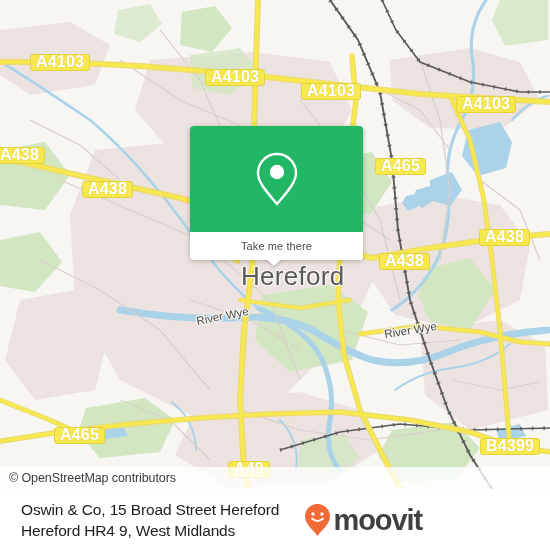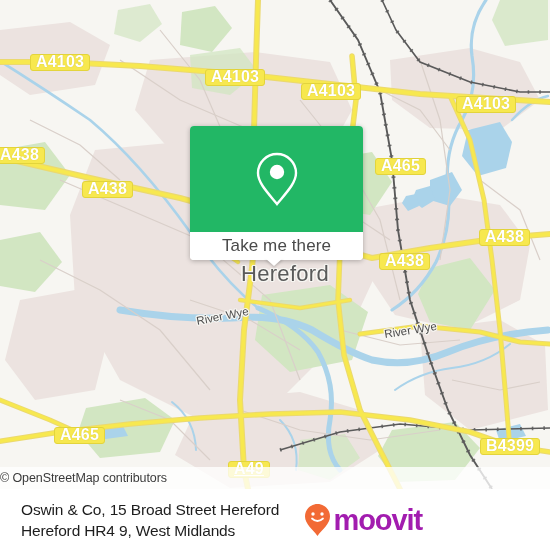--- a/index.html
+++ b/index.html
@@ -39,20 +39,21 @@
   .attribution {
     position: absolute;
     left: 0;
     bottom: 0;
     width: 550px;
     height: 22px;
     background: rgba(255,255,255,0.78);
     display: flex;
     align-items: center;
     box-sizing: border-box;
+    padding-left: 9px;
   }
   .attribution-text {
     font-size: 12.5px;
     color: #3b3b3b;
     letter-spacing: -0.1px;
     white-space: nowrap;
   }
 
   
   .popup {
@@ -80,21 +81,21 @@
     position: relative;
     width: 100%;
     height: 28px;
     background: #ffffff;
     display: flex;
     align-items: center;
     justify-content: center;
     cursor: pointer;
   }
   .popup-button-label {
-    font-size: 17px;
+    font-size: 11px;
     color: #4a4a4a;
     letter-spacing: 0.1px;
   }
   .popup-tail {
     position: absolute;
     left: 265px;
     top: 258px;
     width: 0;
     height: 0;
     border-left: 9px solid transparent;
@@ -115,21 +116,21 @@
     letter-spacing: 0.2px;
     padding: 1px 5px 2px 5px;
     line-height: 12px;
     white-space: nowrap;
     text-shadow: 0 0 1px rgba(160,150,30,0.55);
     box-sizing: border-box;
   }
   .place-label {
     position: absolute;
     color: #5a5a5a;
-    font-size: 22px;
+    font-size: 26px;
     letter-spacing: 0.3px;
     white-space: nowrap;
     text-shadow:
       -1.4px 0 #f7f6f2, 1.4px 0 #f7f6f2, 0 -1.4px #f7f6f2, 0 1.4px #f7f6f2,
       -1px -1px #f7f6f2, 1px -1px #f7f6f2, -1px 1px #f7f6f2, 1px 1px #f7f6f2;
   }
   .water-label {
     position: absolute;
     color: #4c4c4c;
     font-size: 11.5px;
@@ -164,21 +165,21 @@
   .footer-logo {
     display: flex;
     align-items: center;
     gap: 3px;
     flex: 0 0 auto;
     padding-right: 6px;
   }
   .logo-wordmark {
     font-size: 29px;
     font-weight: bold;
-    color: #a21caf;
+    color: #404040;
     letter-spacing: -1.1px;
     line-height: 30px;
   }
 </style>
 </head>
 <body>
 
 <div id="app">
 
   <div class="map">

